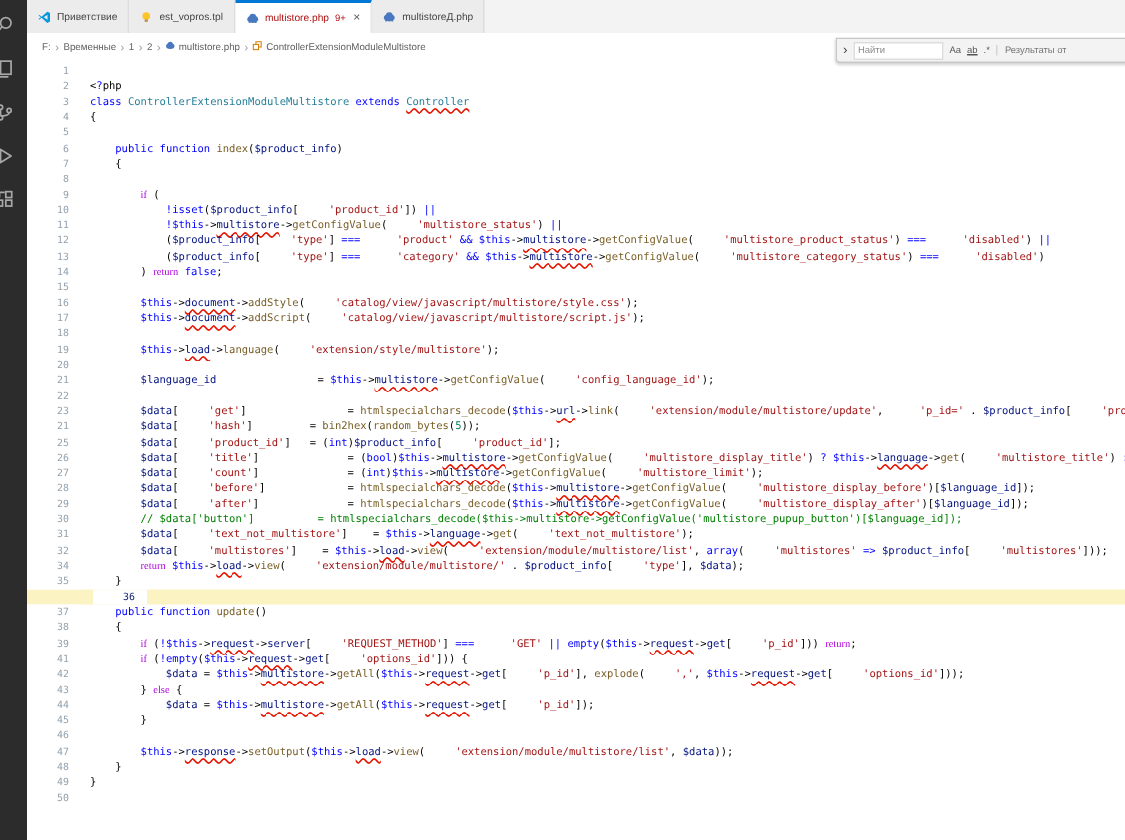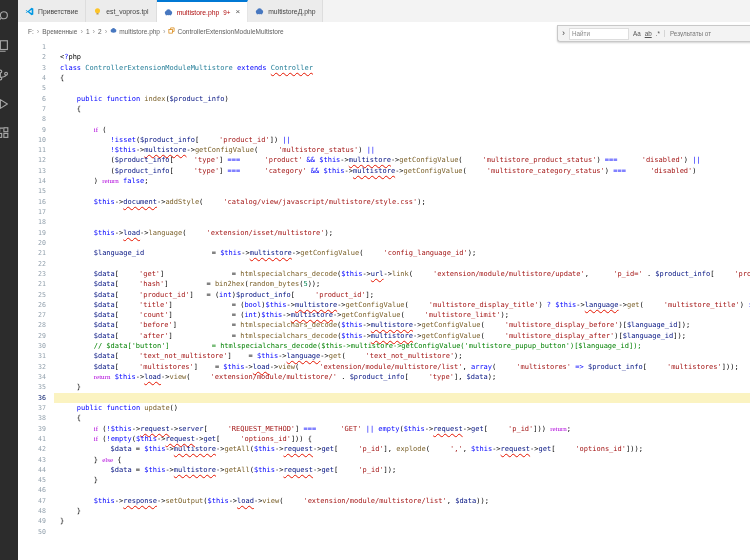--- a/index.html
+++ b/index.html
@@ -38,21 +38,21 @@
   .fw-input{width:54px;height:10px;border:1px solid #ddd;background:#fff;
             font-family:"Liberation Sans",sans-serif;font-size:6.3px;padding:0 2px;color:#333;}
   .fw-input::placeholder{color:#8a8a8a;}
   .fw-toggle{color:#555;}
   .fw-toggle.uw{text-decoration:underline;}
   .fw-results{color:#777;border-left:1px solid #d5d5d5;padding-left:5px;white-space:nowrap;overflow:hidden;}
   
   .editor{flex:1;background:#fff;padding-top:2px;overflow:hidden;
           font-family:"DejaVu Sans Mono",monospace;font-size:7px;line-height:10.32px;}
   .line{display:flex;height:10.32px;}
-  .line.cur{background:#fbf3c1;}
+  .line.cur{background:#fbf3c1;padding-left:44px;}
   .ln{flex:none;width:28px;padding-right:8px;text-align:right;color:#93a1ad;background:#fff;
       font-size:6.6px;}
   .ln.cur-ln{color:#0b216f;}
   .code{flex:none;white-space:pre;color:#000;padding-left:6px;}
   
   .tk-kw{color:#0000ff;}
   .tk-ctrl{color:#af00db;font-family:Liberation Serif, serif;}
   .tk-cls{color:#267f99;}
   .tk-fn{color:#795e26;}
   .tk-vr{color:#001080;}
@@ -252,28 +252,29 @@
         <div class="line">
           <span class="ln">15</span>
           <span class="code"></span>
         </div>
         <div class="line">
           <span class="ln">16</span>
           <span class="code">        <span class="tk-kw">$this</span>-&gt;<span class="tk-vr tk-err">document</span>-&gt;<span class="tk-fn">addStyle</span>(<span class="tk-str">'catalog/view/javascript/multistore/style.css'</span>);</span>
         </div>
         <div class="line">
           <span class="ln">17</span>
+          <span class="code">        <span class="tk-kw">$this</span>-&gt;<span class="tk-vr tk-err">document</span>-&gt;<span class="tk-fn">addScript</span>(<span class="tk-str">'catalog/view/javascript/multistore/script.js'</span>);</span>
         </div>
         <div class="line">
           <span class="ln">18</span>
           <span class="code"></span>
         </div>
         <div class="line">
           <span class="ln">19</span>
-          <span class="code">        <span class="tk-kw">$this</span>-&gt;<span class="tk-vr tk-err">load</span>-&gt;<span class="tk-fn">language</span>(<span class="tk-str">'extension/isset/multistore'</span>);</span>
+          <span class="code">        <span class="tk-kw">$this</span>-&gt;<span class="tk-vr tk-err">load</span>-&gt;<span class="tk-fn">language</span>(<span class="tk-str">'extension/style/multistore'</span>);</span>
         </div>
         <div class="line">
           <span class="ln">20</span>
           <span class="code"></span>
         </div>
         <div class="line">
           <span class="ln">21</span>
           <span class="code">        <span class="tk-vr">$language_id</span>                = <span class="tk-kw">$this</span>-&gt;<span class="tk-vr tk-err">multistore</span>-&gt;<span class="tk-fn">getConfigValue</span>(<span class="tk-str">'config_language_id'</span>);</span>
         </div>
         <div class="line">

